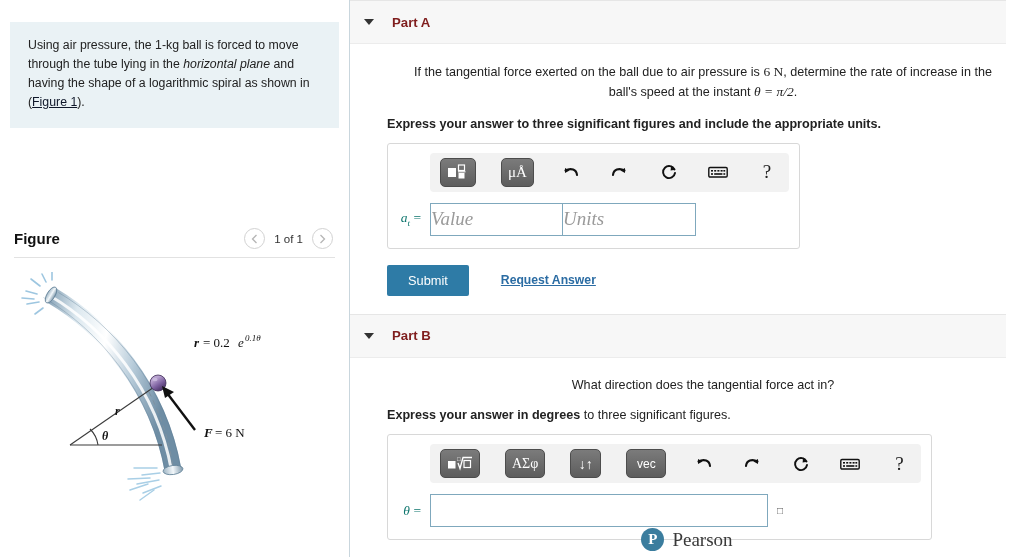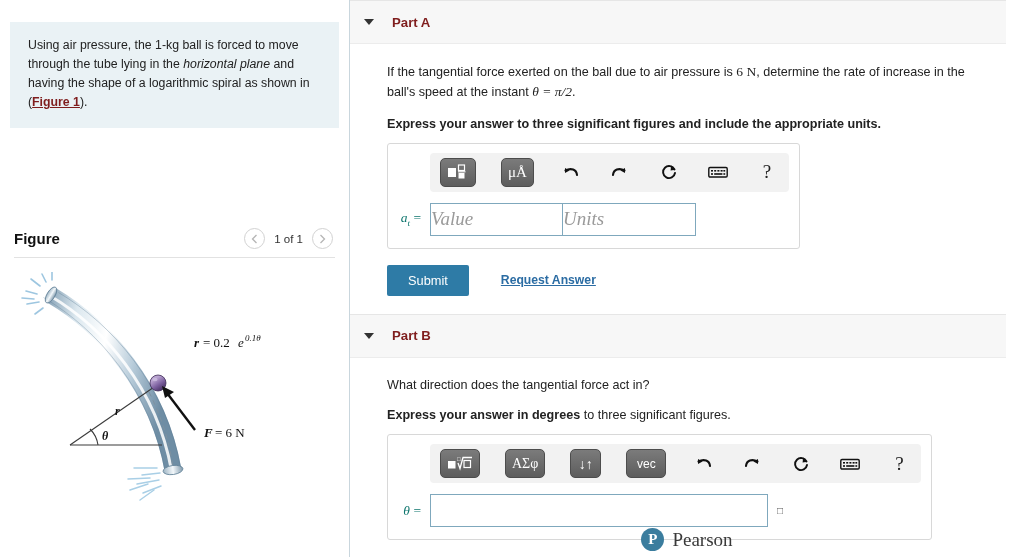--- a/index.html
+++ b/index.html
@@ -23,21 +23,21 @@
   }
   .problem-box {
     margin: 22px 10px 0 10px;
     background: #eaf2f5;
     padding: 14px 18px 16px 18px;
     font-size: 12.3px;
     line-height: 1.55;
     color: #222;
   }
   .problem-box em { font-style: italic; }
-  .fig-link { color: #7f1d1d; text-decoration: underline; cursor: pointer; font-weight: bold; }
+  .fig-link { color: #0f172a; text-decoration: underline; cursor: pointer; }
 
   .figure-header {
     position: absolute;
     top: 228px; left: 14px; right: 16px;
     display: flex; align-items: center; justify-content: space-between;
   }
   .figure-title { font-size: 15px; font-weight: bold; color: #111; }
   .fig-nav { display: flex; align-items: center; gap: 9px; }
   .nav-circle {
     width: 21px; height: 21px; border-radius: 50%;
@@ -69,21 +69,21 @@
     width: 0; height: 0;
     border-left: 5px solid transparent;
     border-right: 5px solid transparent;
     border-top: 6px solid #333;
     margin-right: 18px;
     cursor: pointer;
   }
   .part-title { font-size: 13.2px; font-weight: bold; color: #7f1d1d; }
 
   .part-body { padding: 18px 20px 0 37px; }
-  .q-text { font-size: 12.6px; color: #222; line-height: 1.5; margin: 0 0 14px 0; max-width: 600px; }
+  .q-text { font-size: 12.6px; color: #222; line-height: 1.5; margin: 0 0 14px 16px; max-width: 600px; text-align: center; }
   .q-bold { font-size: 12.6px; font-weight: bold; color: #222; margin: 0 0 12px 0; }
   .q-bold .reg { font-weight: normal; }
   .mathvar { font-family: "Liberation Serif", serif; font-style: italic; font-size: 13.5px; }
   .mathup { font-family: "Liberation Serif", serif; font-size: 13.5px; }
 
   
   .answer-box {
     border: 1px solid #d8d8d8;
     border-radius: 3px;
     background: #fff;

